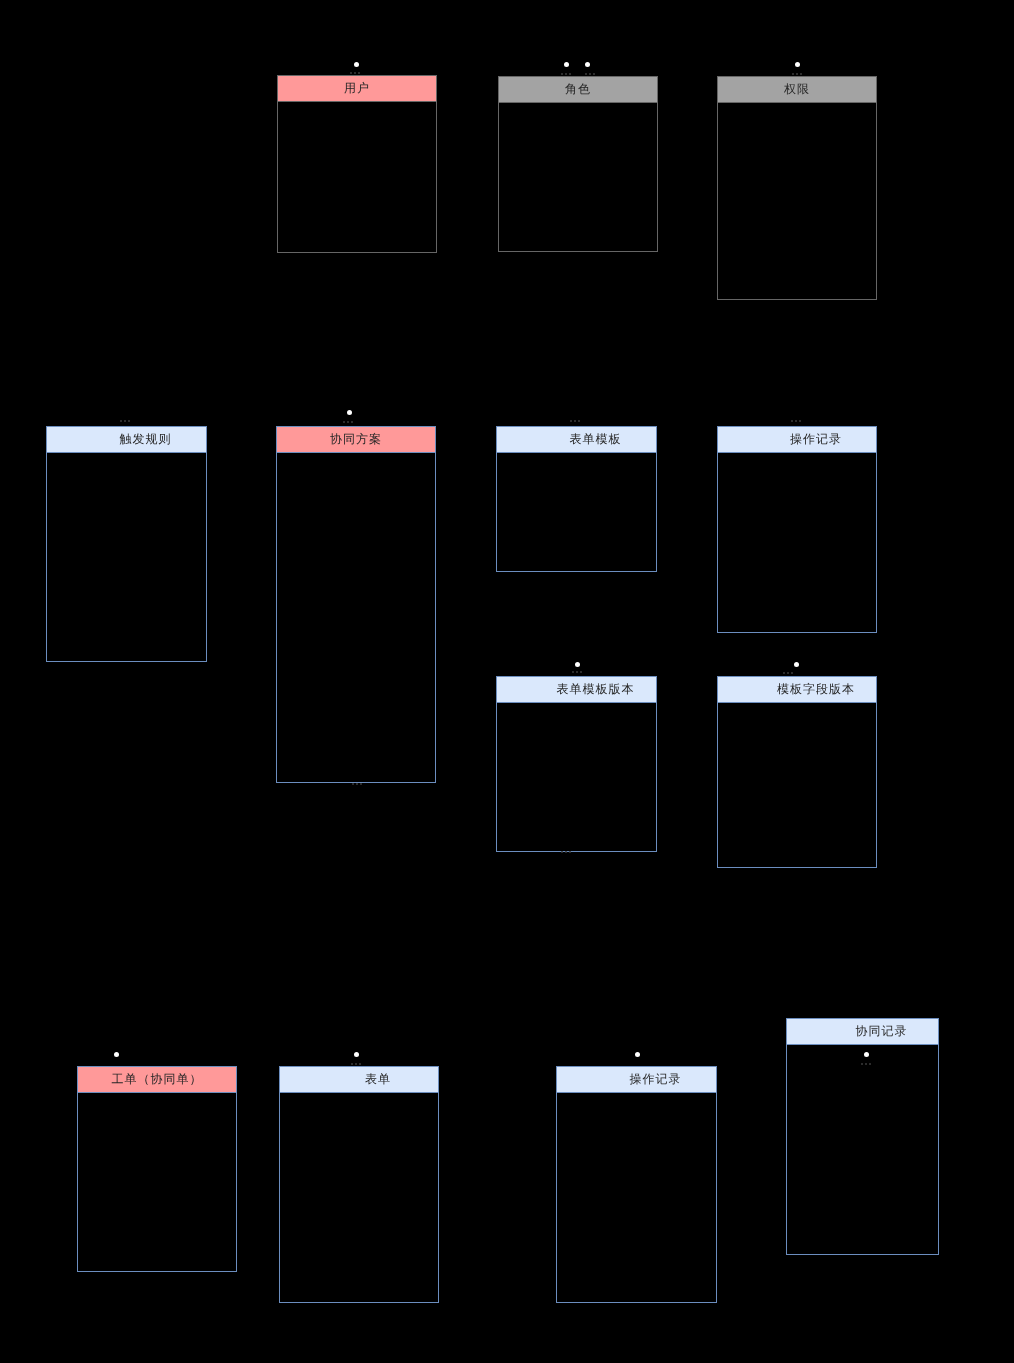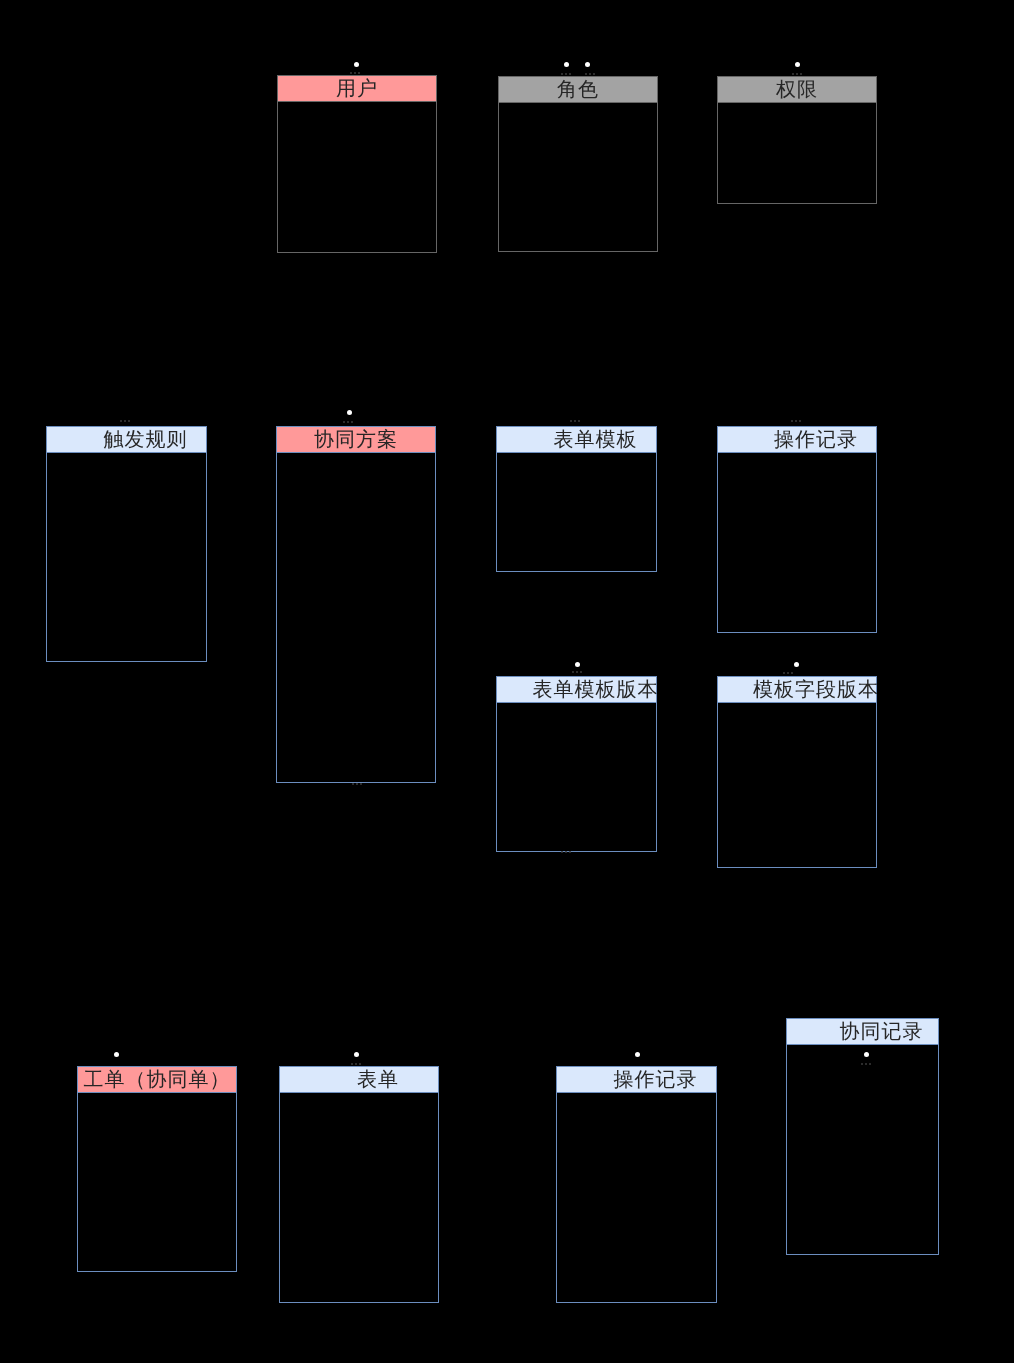--- a/index.html
+++ b/index.html
@@ -26,21 +26,21 @@
     display:flex;
     align-items:center;
     justify-content:center;
     border-bottom:1px solid #6c8ebf;
   }
   .entity.stroke-gray .hdr{border-bottom-color:#666666;}
   .hdr-pink{background:#ff9999;}
   .hdr-blue{background:#dae8fc;padding-left:38px;}
   .hdr-white{background:#a3a3a3;}
   .hdr-label{
-    font-size:20px;
+    font-size:12px;
     color:#262626;
     letter-spacing:1px;
     white-space:nowrap;
   }
   .entity-body{flex:1;background:transparent;}
   .dot{
     position:absolute;
     width:5px;height:5px;
     border-radius:50%;
     background:#ffffff;
@@ -65,21 +65,21 @@
     <div class="entity-body"></div>
   </div>
 
   <div class="entity stroke-gray" style="left:498px;top:76px;width:160px;height:176px">
     <div class="hdr hdr-white">
       <span class="hdr-label">角色</span>
     </div>
     <div class="entity-body"></div>
   </div>
 
-  <div class="entity stroke-gray" style="left:717px;top:76px;width:160px;height:128px">
+  <div class="entity stroke-gray" style="left:717px;top:76px;width:160px;height:224px">
     <div class="hdr hdr-white">
       <span class="hdr-label">权限</span>
     </div>
     <div class="entity-body"></div>
   </div>
 
   <div class="entity stroke-blue" style="left:46px;top:426px;width:161px;height:236px">
     <div class="hdr hdr-blue">
       <span class="hdr-label">触发规则</span>
     </div>

